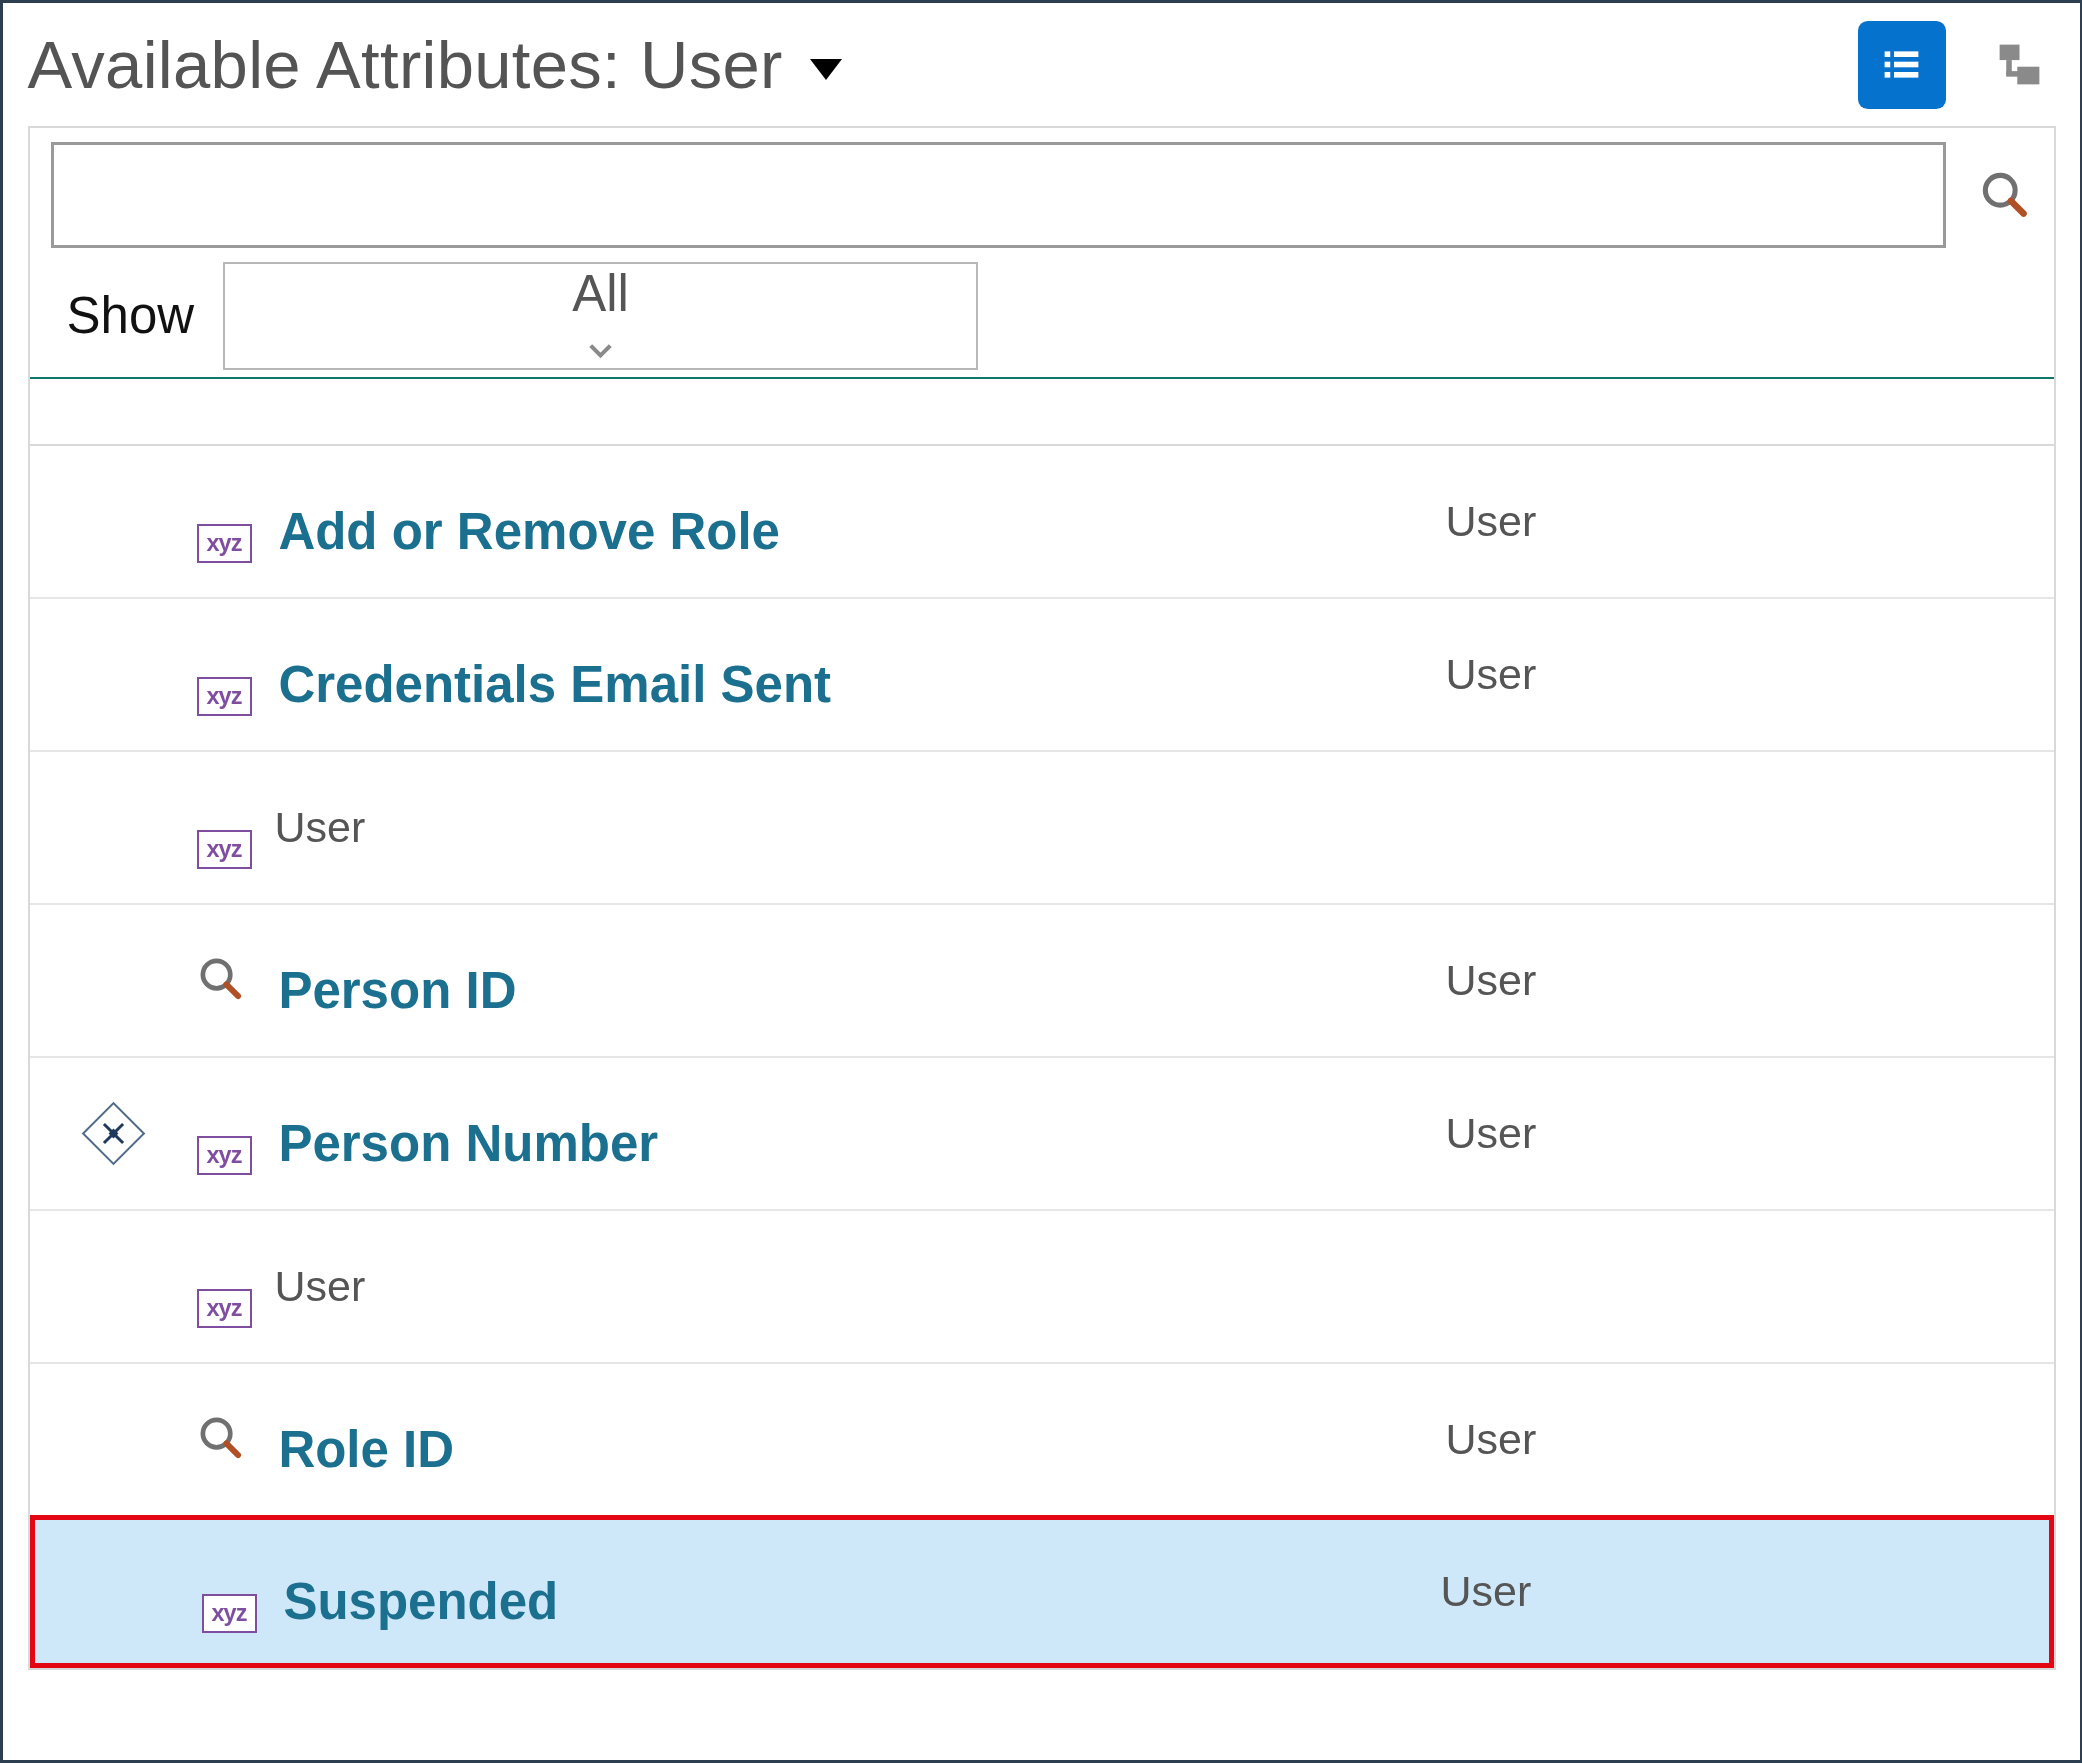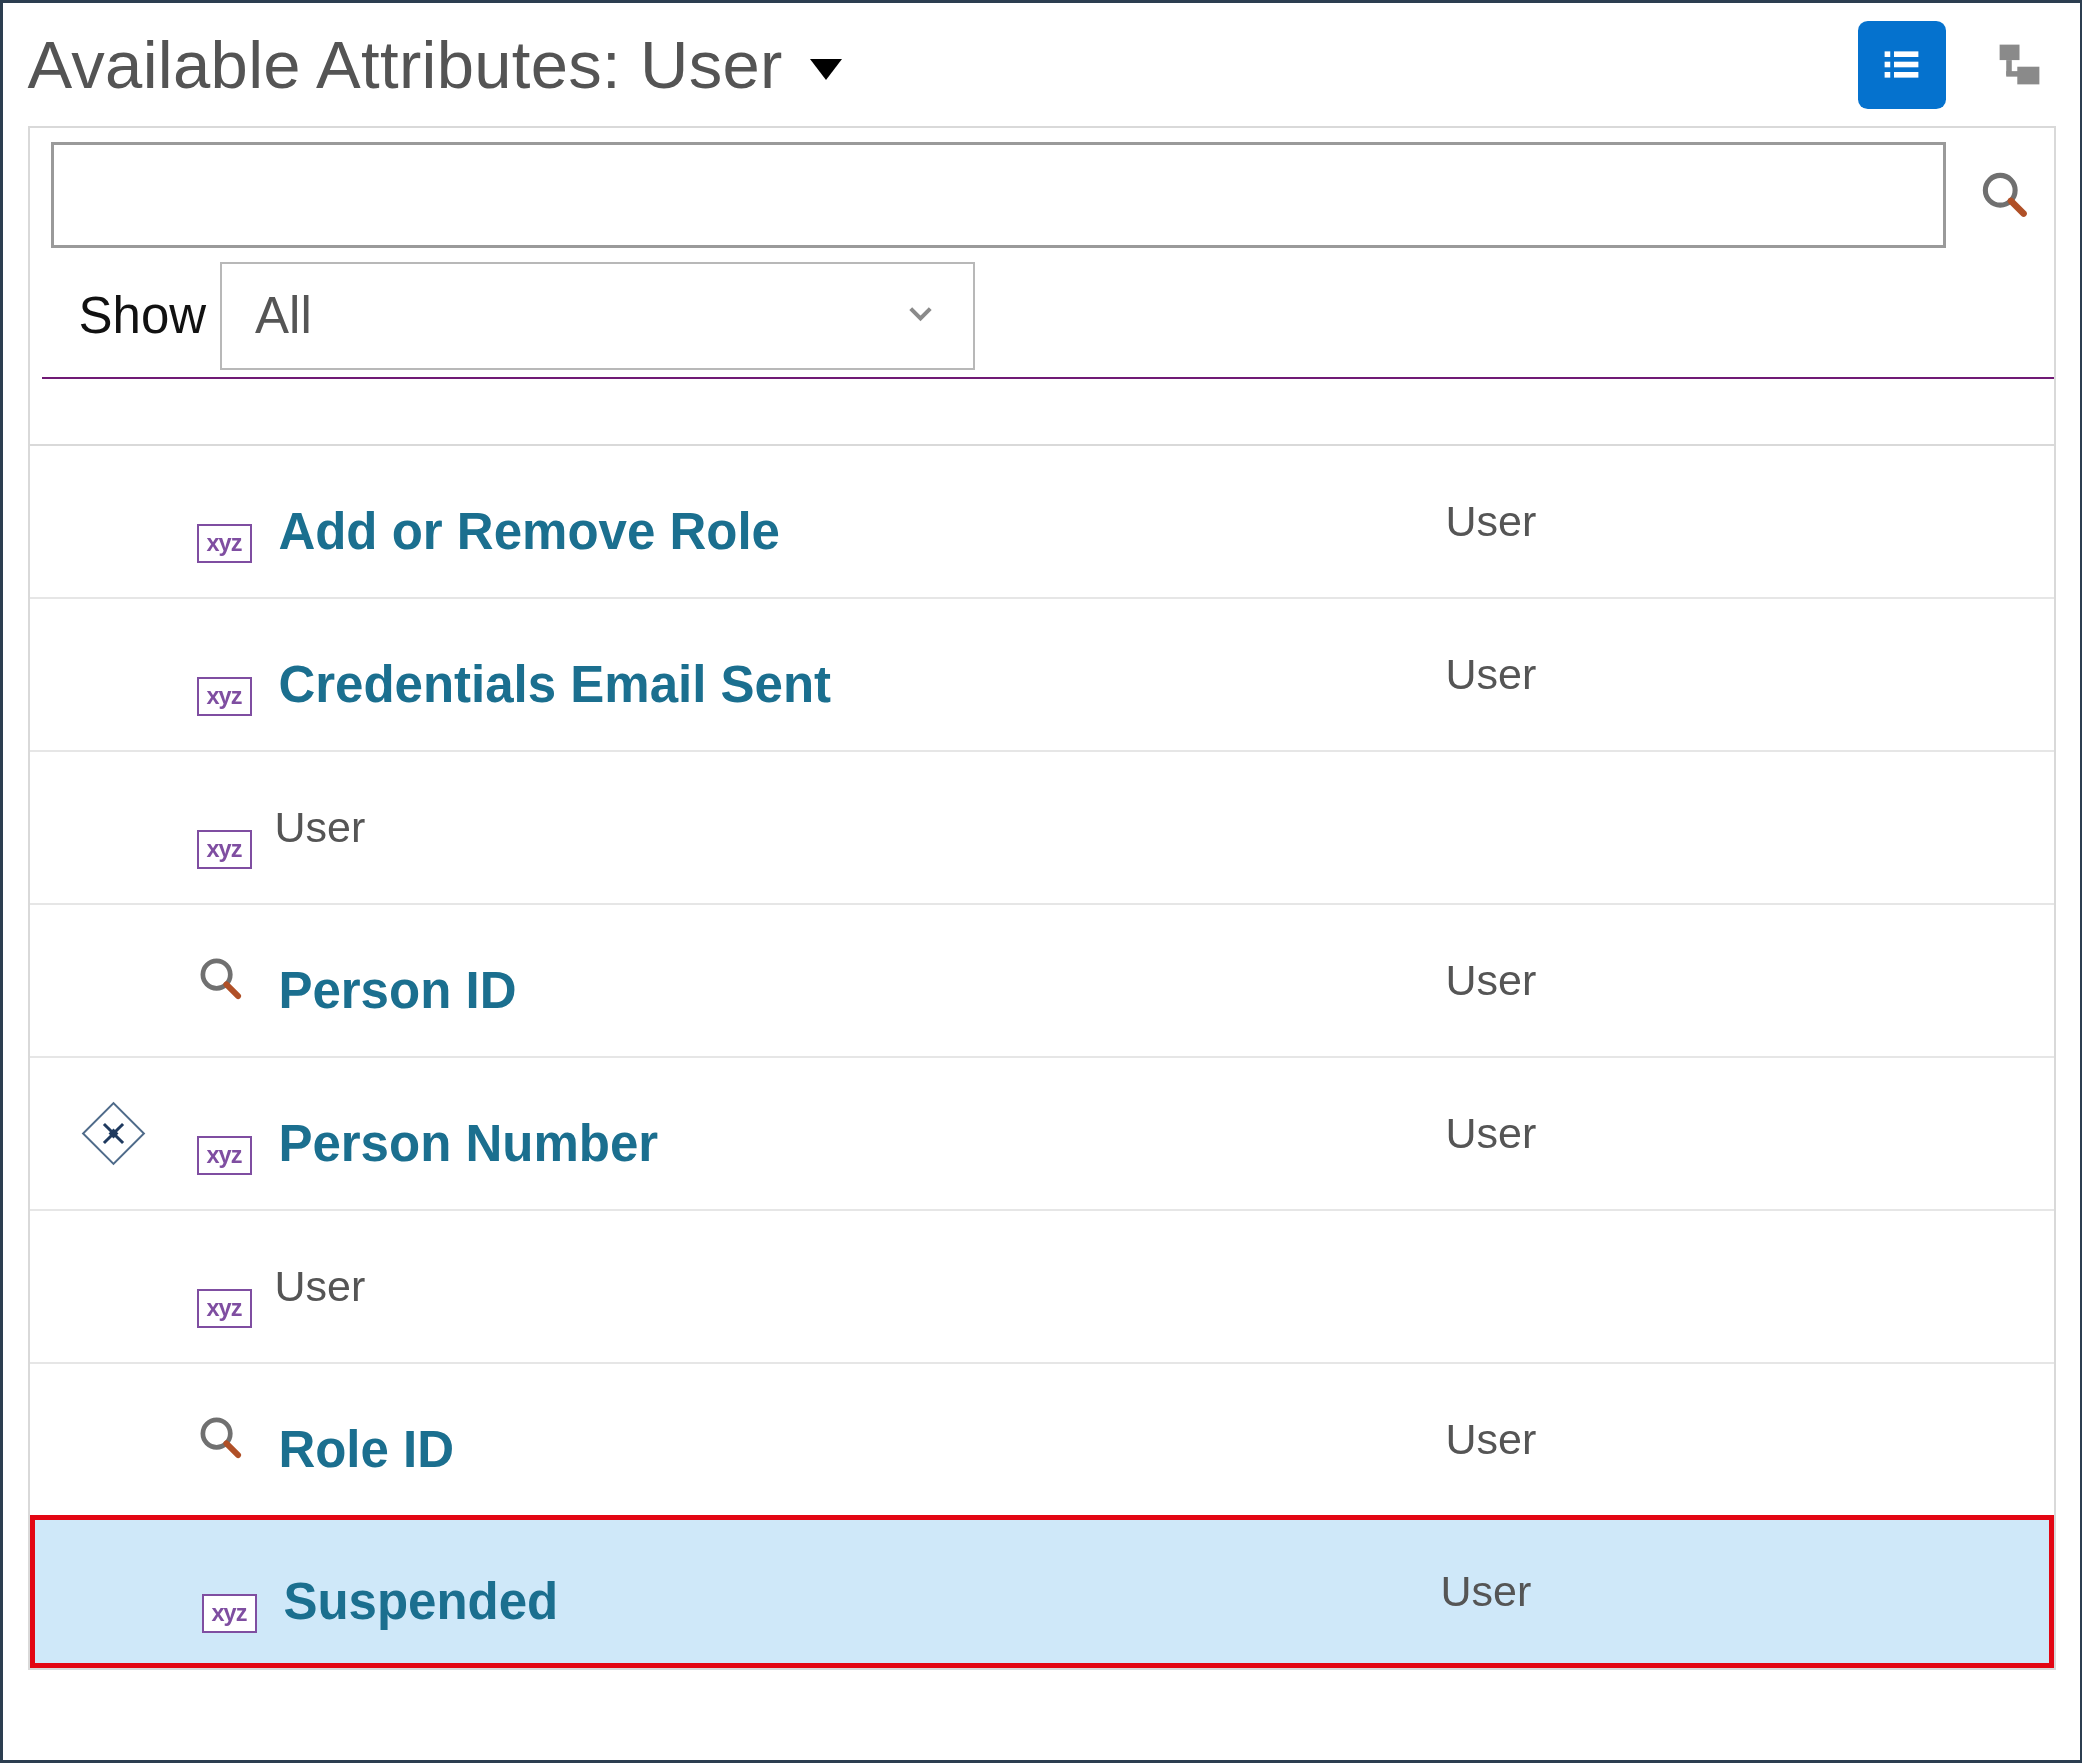--- a/index.html
+++ b/index.html
@@ -77,40 +77,40 @@
     background: #fff;
     font-size: 51px;
     padding: 0 19.6px;
     color: #333;
   }
   .search-icon-btn { width: 59px; height: 59px; display:flex; align-items:center; justify-content:center; }
 
   .filter-row {
     display: flex;
     align-items: center;
-    gap: 14px;
+    gap: 29px;
     padding: 0 0 7.8px 37px;
-    border-bottom: 2px solid #701a75;
-    margin-left: 12px;
+    border-bottom: 2px solid #0f766e;
   }
   .filter-label {
     font-size: 51px;
     color: #111;
   }
   .filter-select {
     width: 755px;
     height: 108px;
     border: 2px solid #b8b8b8;
     display: flex;
     align-items: center;
     justify-content: space-between;
     padding: 0 33px;
     font-size: 51px;
     color: #555;
     background: #fff;
+    flex-direction: column;
   }
   .filter-select .chev {
     color: #8a8a8a;
   }
 
   .spacer-row { height: 67px; border-bottom: 2px solid #d9d9d9; }
 
   
   .attr-row {
     display: flex;

